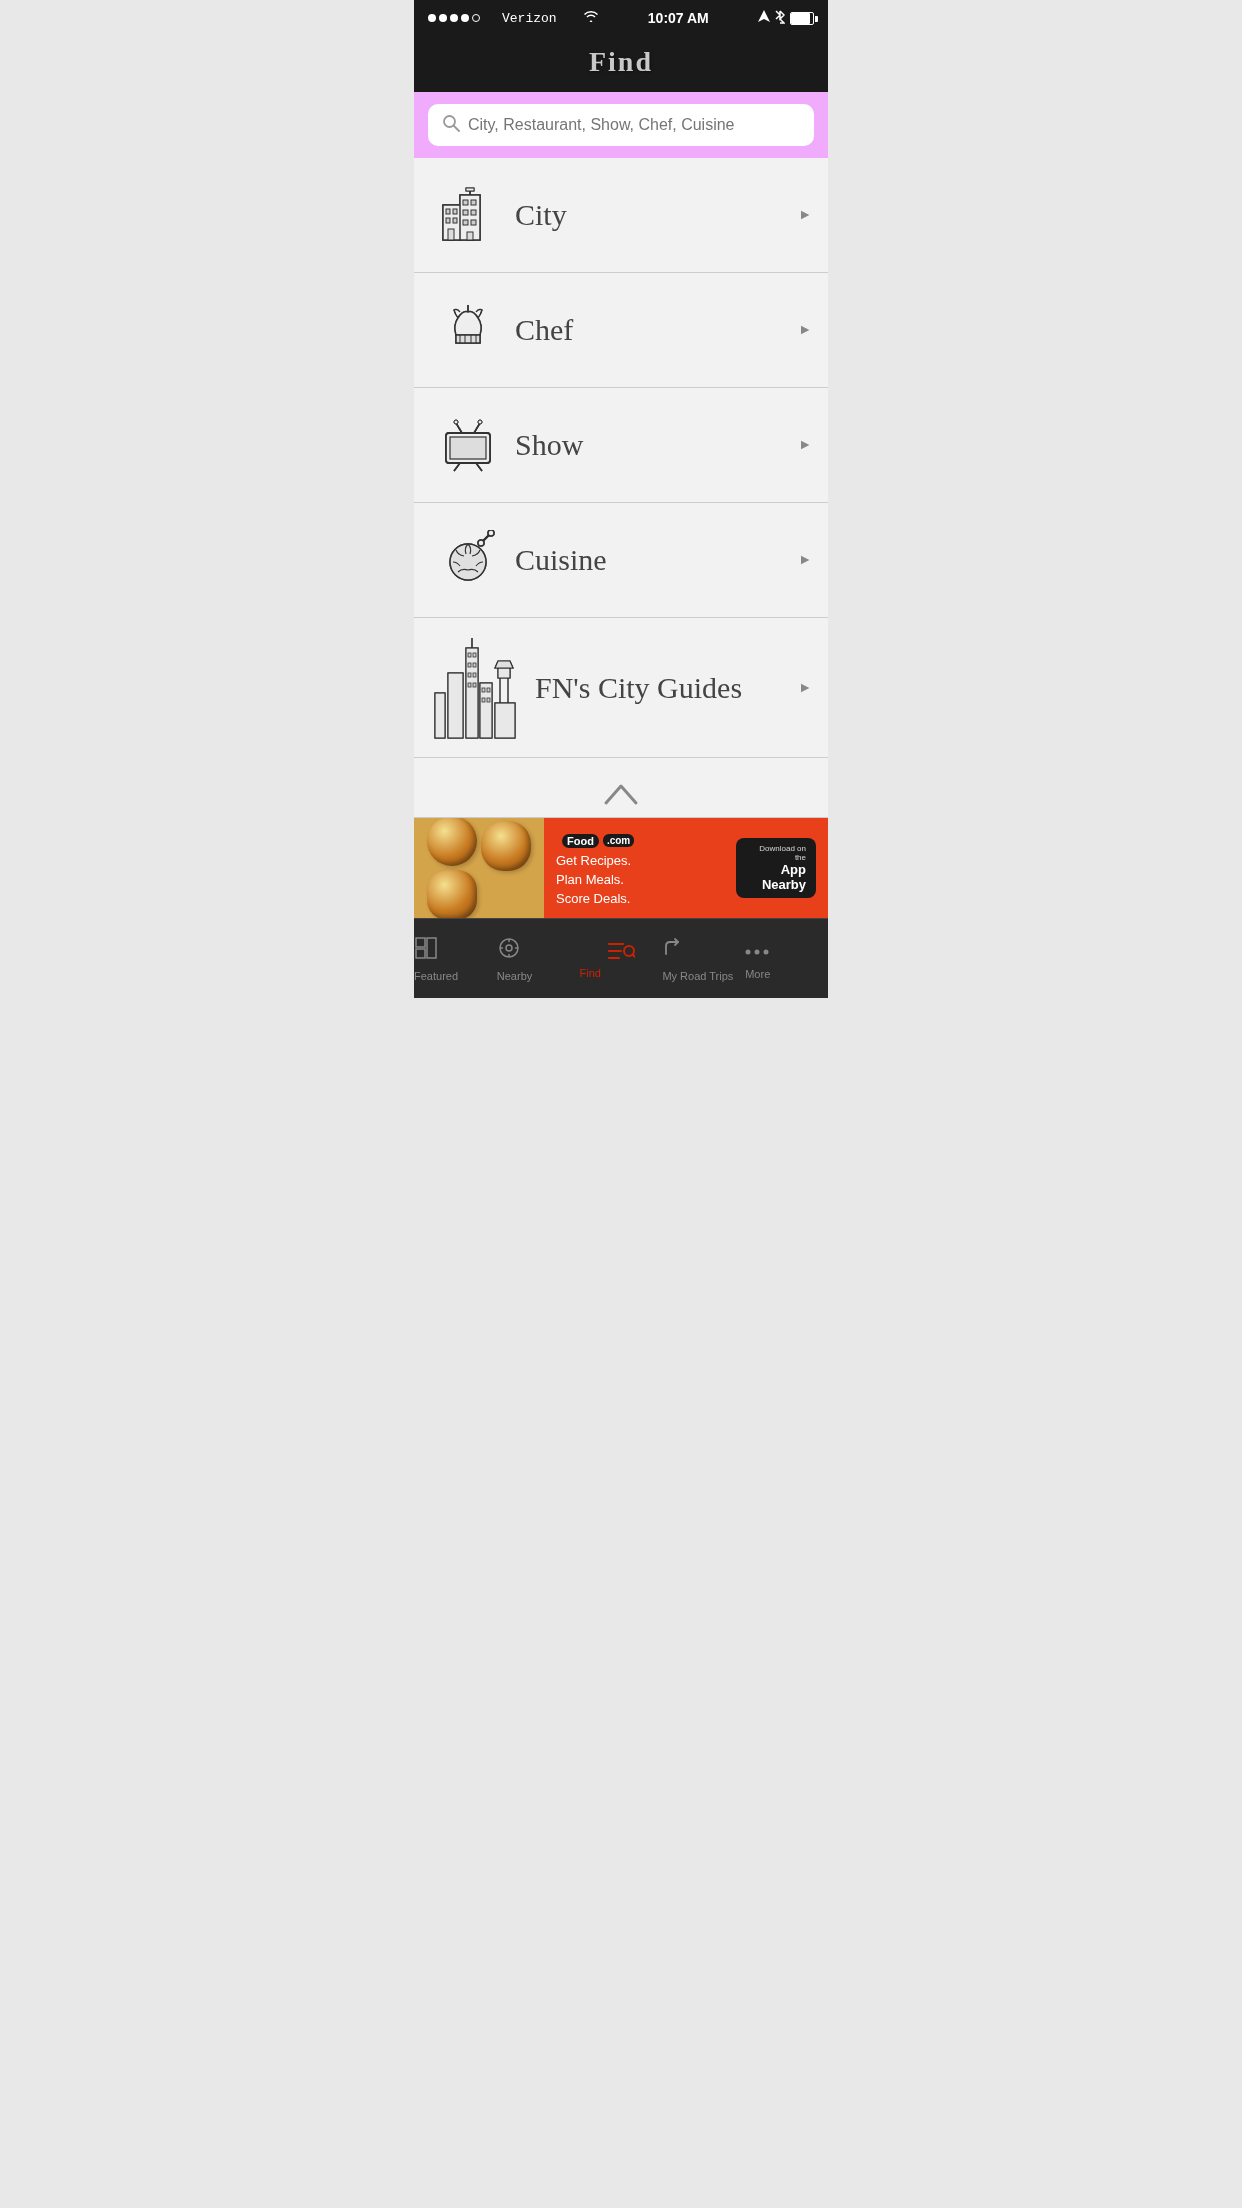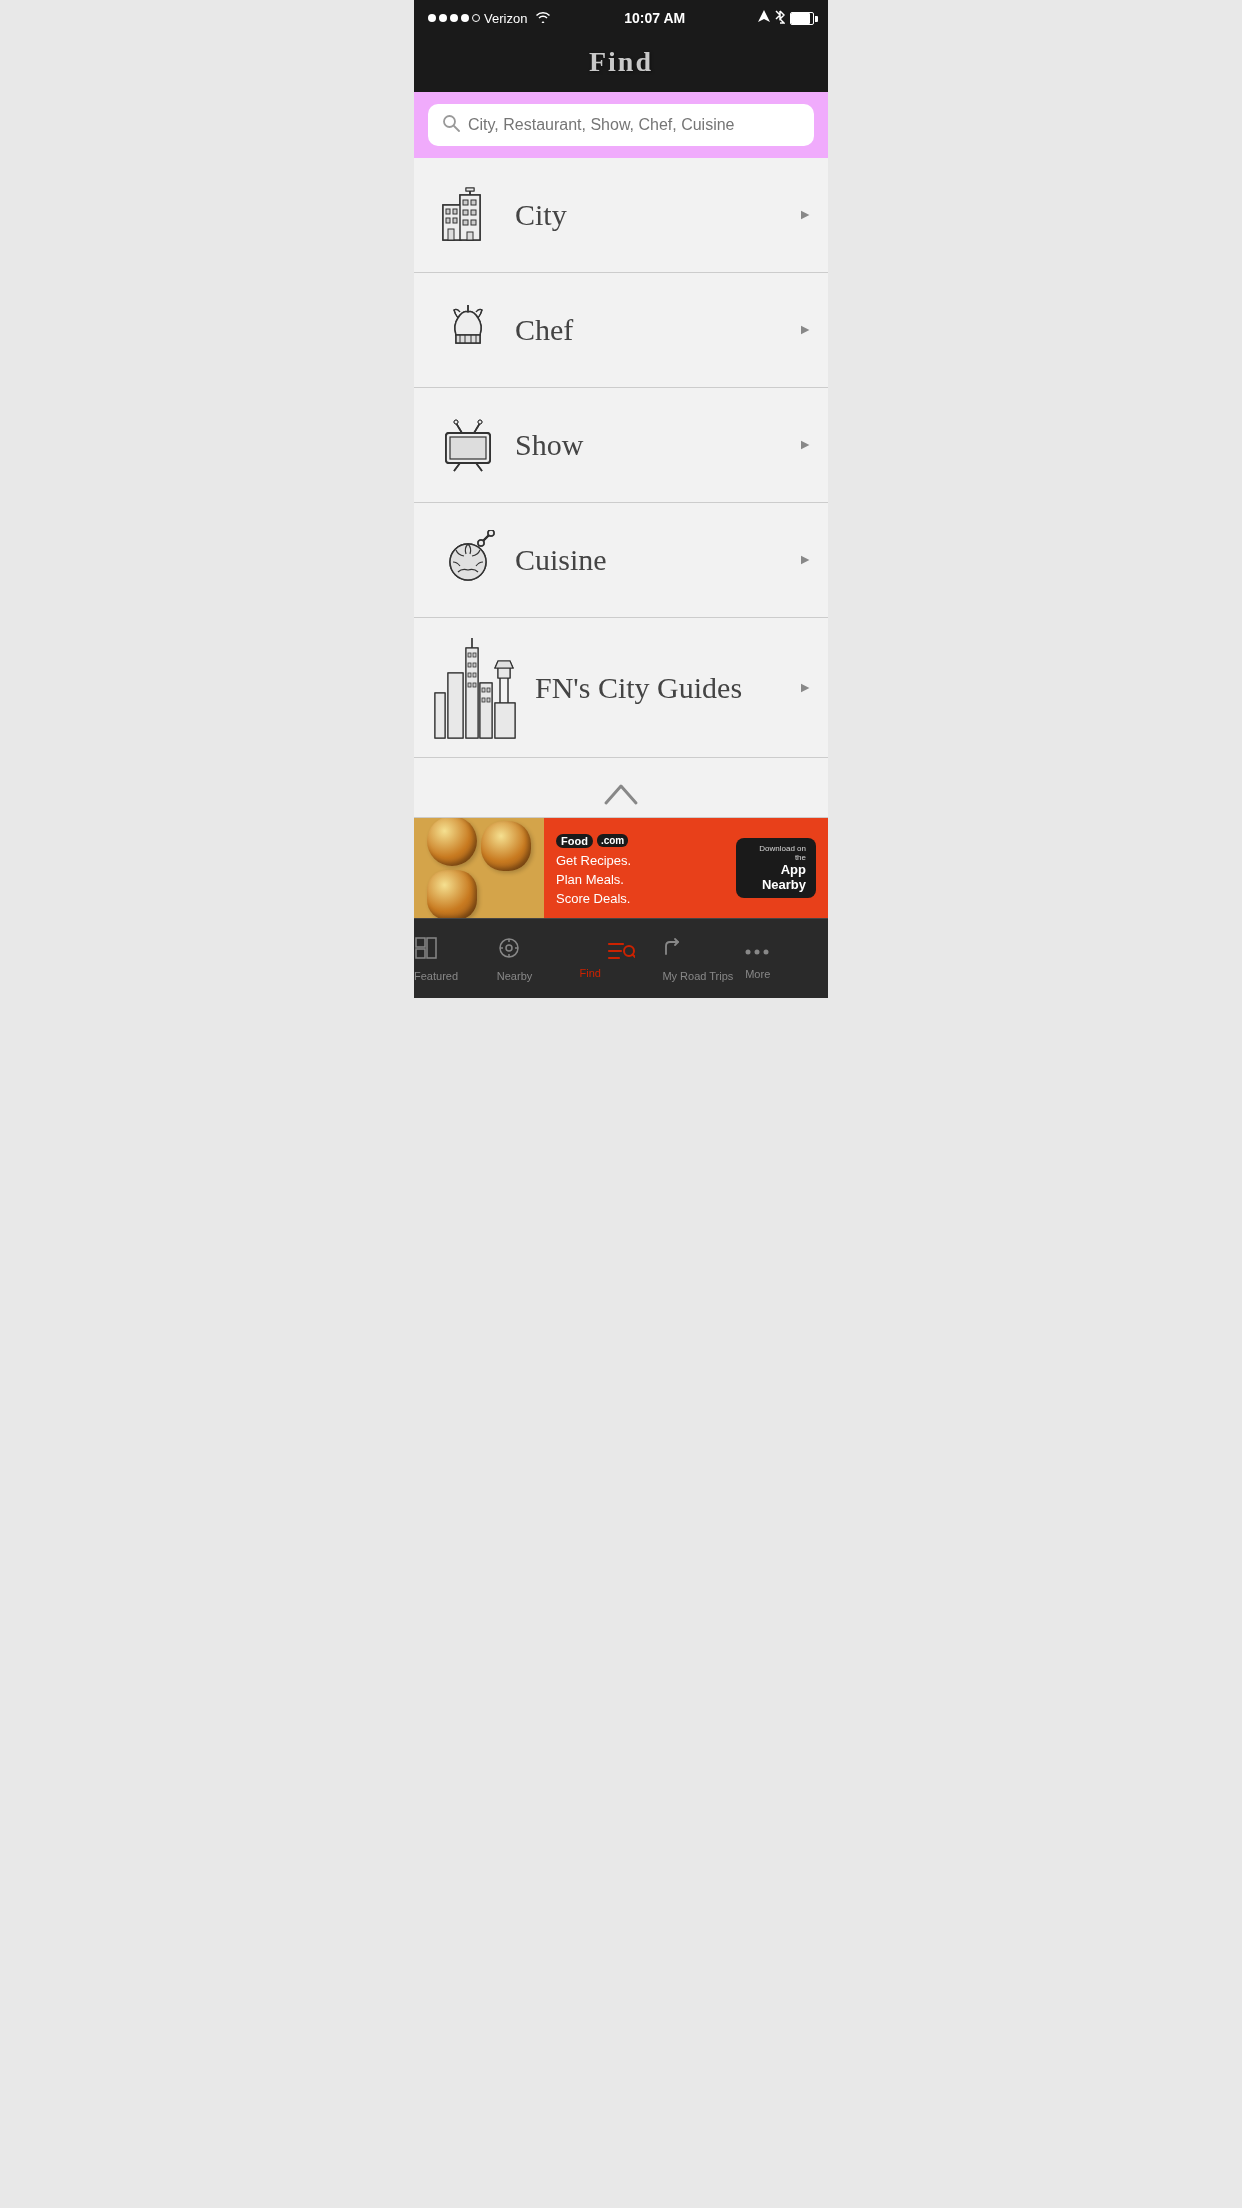--- a/index.html
+++ b/index.html
@@ -19,21 +19,21 @@
       color: white;
       display: flex;
       justify-content: space-between;
       align-items: center;
       padding: 6px 14px;
       font-size: 13px;
       font-family: 'Helvetica Neue', sans-serif;
       font-weight: 500;
       height: 36px;
     }
-    .status-left { display: flex; align-items: center; gap: 4px; }
+    .status-left { display: flex; align-items: center; gap: 22px; font-family: Liberation Mono, monospace; }
     .signal-dots { display: flex; gap: 3px; align-items: center; }
     .signal-dot {
       width: 8px; height: 8px; border-radius: 50%; background: white;
     }
     .signal-dot.empty { background: transparent; border: 1.5px solid white; }
     .wifi-icon { margin-left: 4px; font-size: 13px; }
     .status-center { font-size: 14px; font-weight: 600; }
     .status-right { display: flex; align-items: center; gap: 5px; font-size: 12px; }
     .battery-icon {
       width: 24px; height: 13px; border: 1.5px solid white; border-radius: 2px;
@@ -181,21 +181,21 @@
       font-weight: bold;
       color: white;
       font-family: 'Helvetica Neue', sans-serif;
     }
     .ad-brand span {
       background: #1a1a1a;
       border-radius: 12px;
       padding: 1px 5px;
       font-size: 11px;
       vertical-align: middle;
-      margin-left: 0;
+      margin-left: 6px;
     }
     .ad-subtitle {
       font-size: 13px;
       color: white;
       font-family: 'Helvetica Neue', sans-serif;
       line-height: 1.3;
       margin-top: 2px;
     }
     .app-store-btn {
       background: #1a1a1a;

